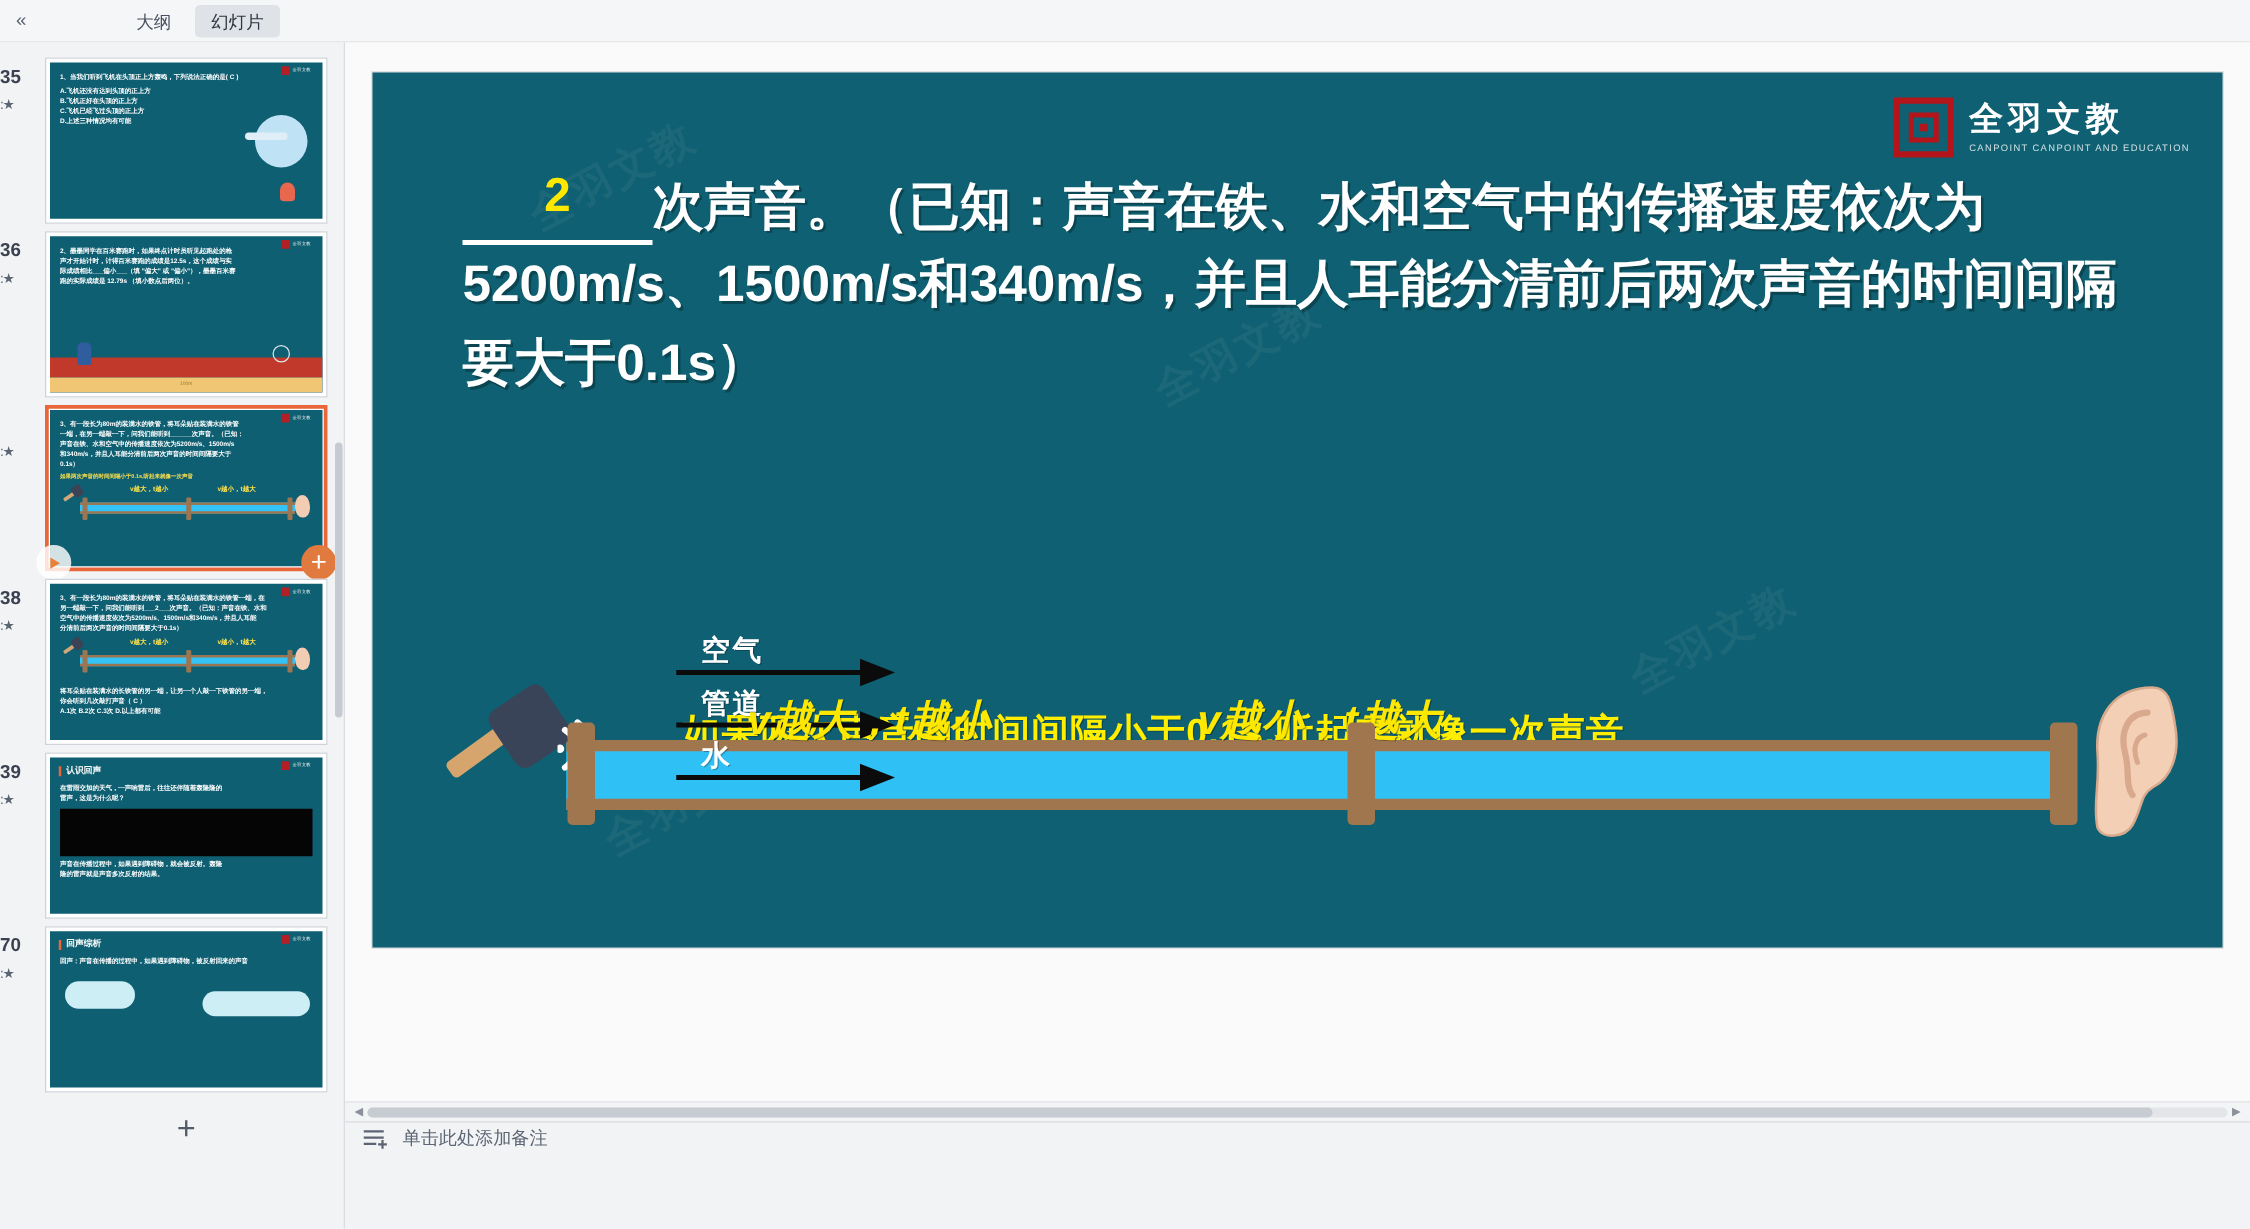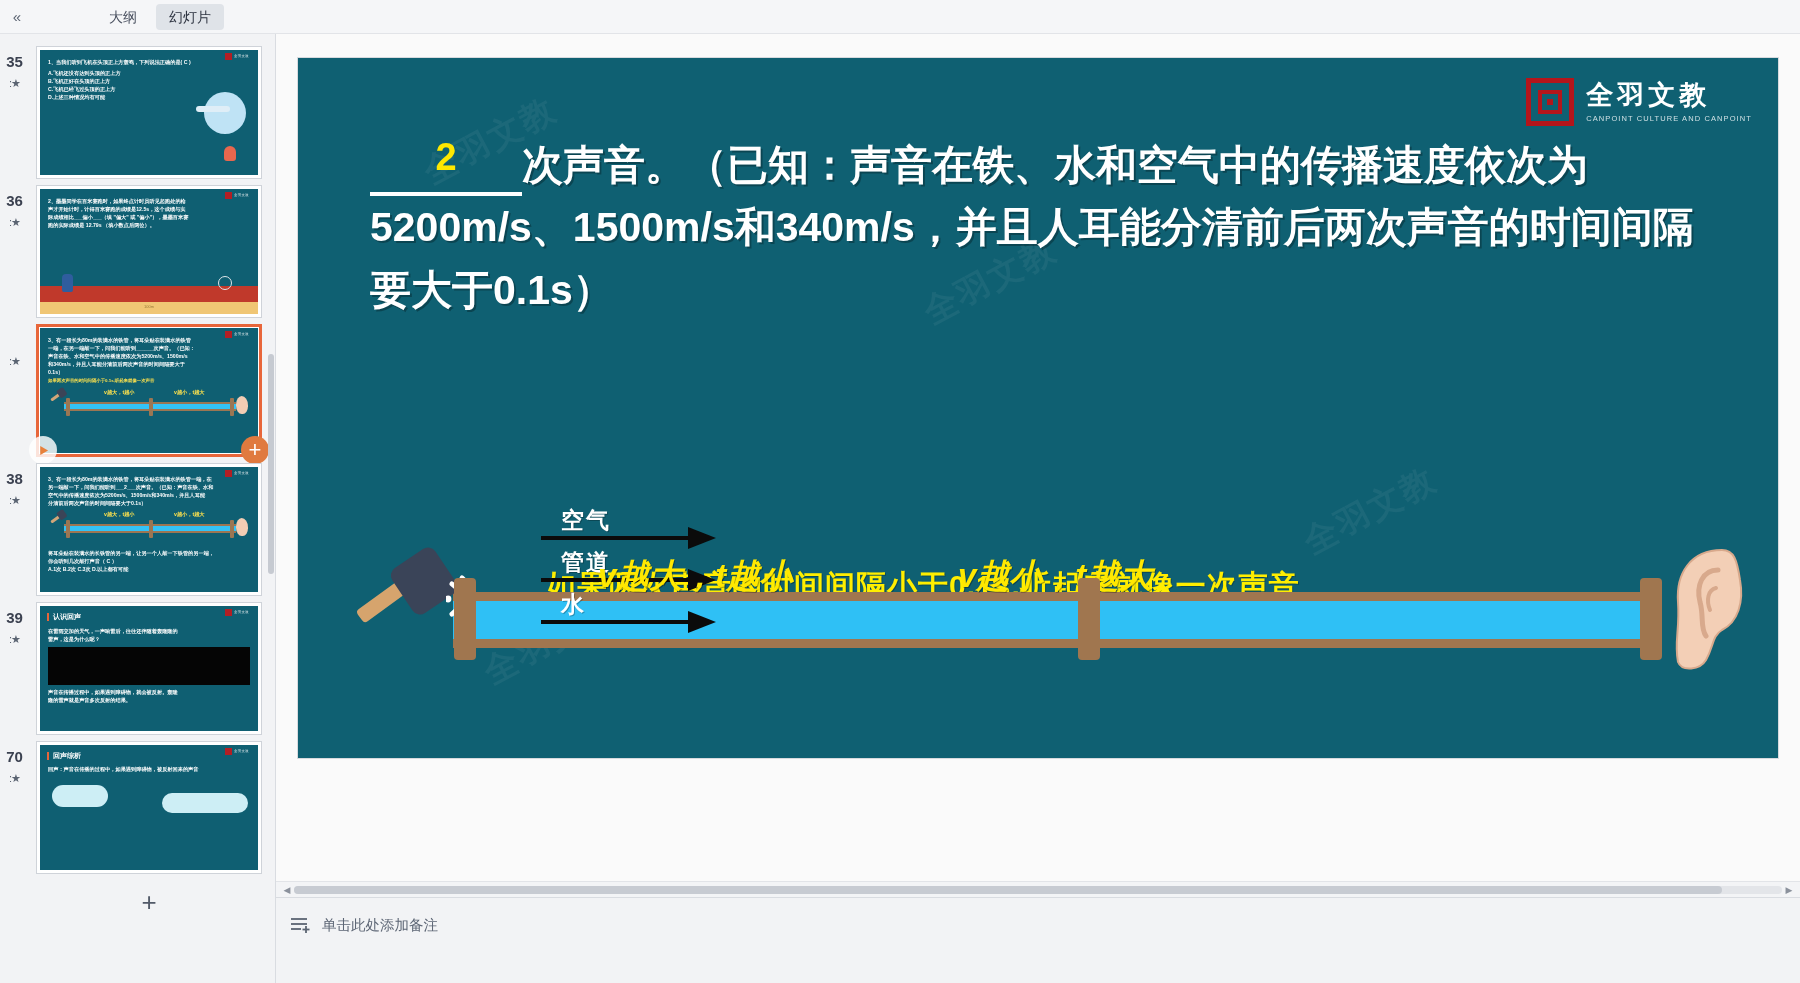--- a/index.html
+++ b/index.html
@@ -30,21 +30,21 @@
   .body-row { flex: 1 1 auto; display: flex; min-height: 0; }
 
   
   .sidebar {
     width: 276px; flex: 0 0 276px; background: #f2f3f5; position: relative;
     border-right: 1px solid #d9dce1; overflow: hidden;
   }
   .slide-list { position: absolute; inset: 0 8px 0 0; padding-top: 6px; }
   .slide-row { display: flex; align-items: flex-start; padding: 6px 0 0 0; }
   .slide-meta {
-    width: 36px; flex: 0 0 36px; text-align: center; padding-right: 7px; padding-top: 8px;
+    width: 36px; flex: 0 0 36px; text-align: left; padding-right: 7px; padding-top: 8px;
     color: #3b4150;
   }
   .slide-num { font-size: 15px; font-weight: 700; line-height: 16px; }
   .slide-meta.selected .slide-num { color: #d9662c; padding-left: 46px; }
   .slide-star { font-size: 11px; margin-top: 7px; color: #5b6472; letter-spacing: -1px; }
   .thumb-wrap {
     position: relative; width: 226px; height: 133px; background: #fff;
     border: 1px solid #cfd3d9; padding: 3px;
   }
   .thumb-wrap.selected { border: 3px solid #e8663a; padding: 1px; }
@@ -217,21 +217,21 @@
   .hscroll {
     height: 16px; background: #f3f4f6; border-top: 1px solid #e2e4e8; display: flex; align-items: center;
     padding: 0 4px; flex: 0 0 16px;
   }
   .hscroll .arrow { font-size: 9px; color: #8b919c; width: 14px; text-align: center; cursor: pointer; }
   .hscroll .track { flex: 1 1 auto; height: 8px; background: #e3e5e9; border-radius: 4px; position: relative; }
   .hscroll .thumbbar { position: absolute; left: 0; top: 0; height: 8px; width: 96%; background: #c7cbd2; border-radius: 4px; cursor: pointer; }
 
   .notes {
     flex: 0 0 86px; background: #f2f3f5; border-top: 1px solid #d9dce1; display: flex; align-items: flex-start;
-    padding: 18px 0 0 14px; gap: 10px;
+    padding: 4px 0 0 14px; gap: 10px;
   }
   .notes .nicon { width: 22px; height: 18px; position: relative; color: #5b6472; flex: 0 0 22px; }
   .notes .nplaceholder { font-size: 14.5px; color: #5d6675; line-height: 18px; }
 </style>
 </head>
 <body>
 
 <div class="app">
 
   <div class="topbar">
@@ -438,21 +438,21 @@
 
           <div class="wm" style="left:120px;top:60px">全羽文教</div>
           <div class="wm" style="left:620px;top:200px">全羽文教</div>
           <div class="wm" style="left:1000px;top:430px">全羽文教</div>
           <div class="wm" style="left:180px;top:560px">全羽文教</div>
 
           <div class="slide-logo">
             <div class="mark"></div>
             <div class="ltext">
               <div class="lcn">全羽文教</div>
-              <div class="len">CANPOINT CULTURE AND CANPOINT</div>
+              <div class="len">CANPOINT CANPOINT AND EDUCATION</div>
             </div>
           </div>
 
           <div class="qtext">
             <span class="qblank"><span class="ans">2</span></span><span>次声音。（已知：声音在铁、水和空气中的传播速度依次为5200m/s、1500m/s和340m/s，并且人耳能分清前后两次声音的时间间隔要大于0.1s）</span>
           </div>
 
           <div class="note-yellow">如果两次声音的时间间隔小于0.1s,听起来就像一次声音</div>
 
           <div class="diagram">

